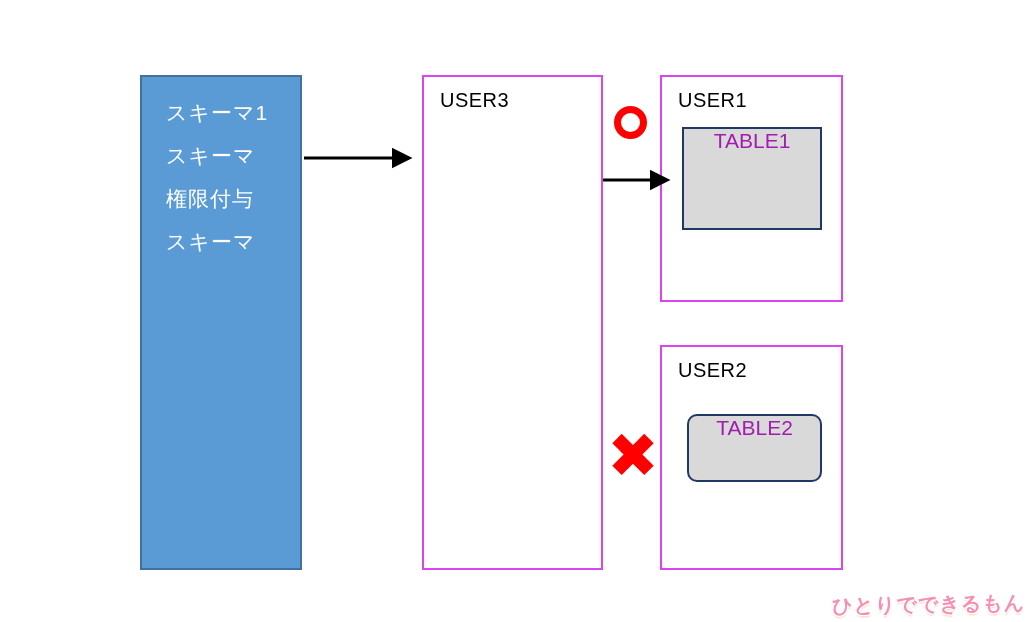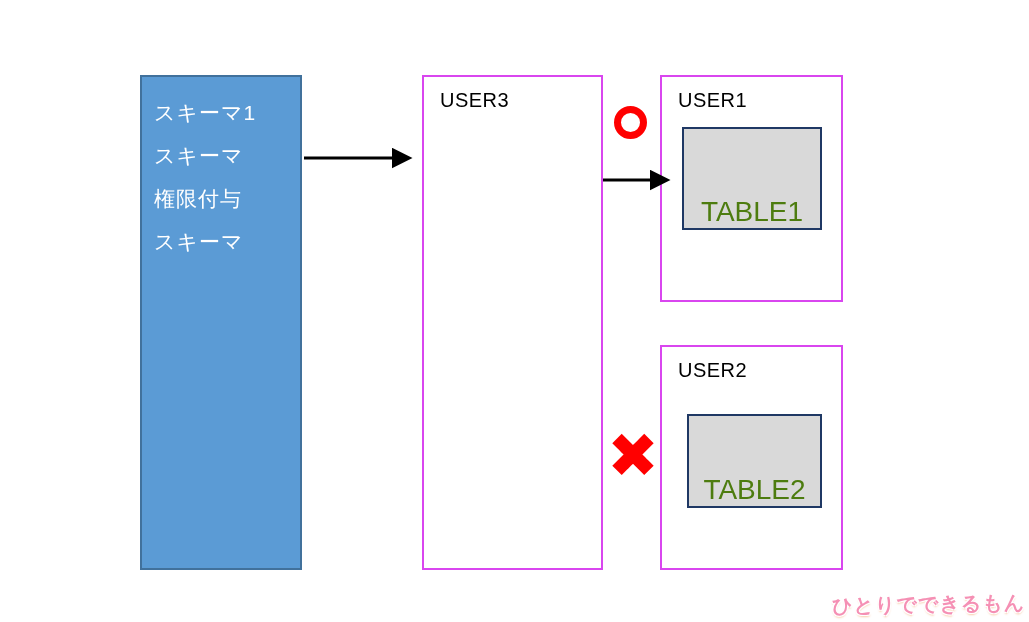--- a/index.html
+++ b/index.html
@@ -20,21 +20,21 @@
   .grant-box {
     position: absolute;
     left: 140px;
     top: 75px;
     width: 162px;
     height: 495px;
     background: #5B9BD5;
     border: 2px solid #41719C;
     box-sizing: border-box;
     color: #ffffff;
-    padding: 14px 0 0 12px;
+    padding: 14px 0 0 24px;
   }
   .grant-line {
     font-size: 21px;
     line-height: 43px;
     letter-spacing: 1px;
     white-space: nowrap;
   }
 
   
   .user-box {
@@ -55,27 +55,27 @@
   #user1-box { left: 660px; top: 75px;  width: 183px; height: 227px; }
   #user2-box { left: 660px; top: 345px; width: 183px; height: 225px; }
 
   
   .table-box {
     position: absolute;
     background: #D9D9D9;
     border: 2px solid #1F3864;
     box-sizing: border-box;
     display: flex;
-    align-items: flex-end;
+    align-items: flex-start;
     justify-content: center;
-    font-size: 28px;
-    color: #4d7c0f;
+    font-size: 21px;
+    color: #a21caf;
   }
   #table1-box { left: 682px; top: 127px; width: 140px; height: 103px; }
-  #table2-box { left: 687px; top: 414px; width: 135px; height: 94px; }
+  #table2-box { left: 687px; top: 414px; width: 135px; height: 68px; border-radius: 10px; }
 
   
   .arrows {
     position: absolute;
     left: 0; top: 0;
     width: 1029px;
     height: 622px;
     pointer-events: none;
   }
 

